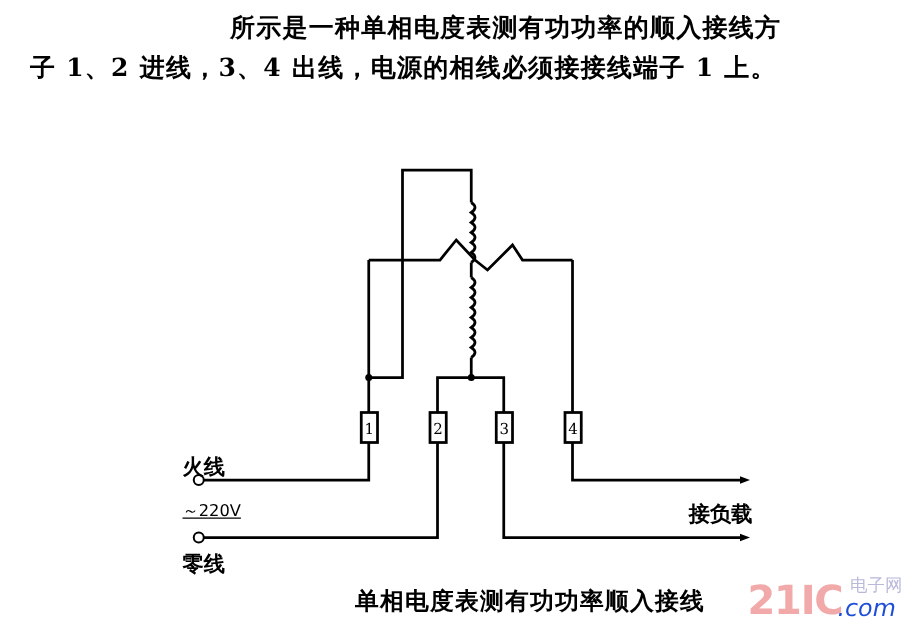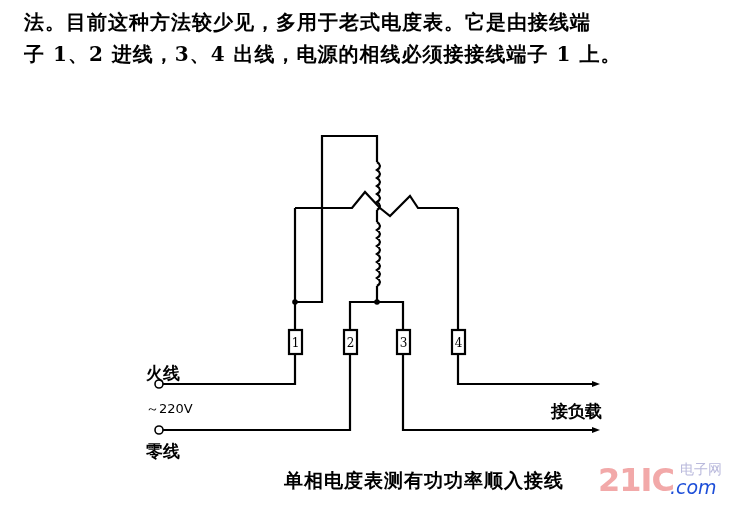--- a/index.html
+++ b/index.html
@@ -19,21 +19,21 @@
     .wm-cn { position: absolute; left: 82px; top: 0; font-family: Liberation Serif, serif;
              font-size: 14px; color: #b9b9dc; line-height: 16px; }
     .wm-dom { position: absolute; left: 72px; top: 15px; font-family: "DejaVu Sans", sans-serif;
               font-size: 19px; font-style: italic; color: #1d4ed8; line-height: 20px; }
     .term-num { font-family: "DejaVu Serif", serif; font-size: 12px; }
   </style>
 </head>
 <body>
 
 <div class="para">
-  <span class="line">法。目前这种方法较少见，多用于老式电度表。它是由接线端</span>
+  <span class="line l1">所示是一种单相电度表测有功功率的顺入接线方</span>
   <span class="line">子 1、2 进线，3、4 出线，电源的相线必须接接线端子 1 上。</span>
 </div>
 
 <svg class="diagram" width="735" height="508" viewBox="0 0 735 508">
   <g stroke="#000" stroke-width="2.2" fill="none" stroke-linejoin="miter">
 
     <path d="M322 300 L322 136 L377 136 L377 162"></path>
 
     <path d="M377 162 q6 4 0 8 q6 4 0 8 q6 4 0 8 q6 4 0 8 q6 4 0 8 q6 4 0 8"></path>
 
@@ -72,21 +72,21 @@
   <path d="M592 381 L600 384 L592 387 Z" fill="#000"></path>
   <path d="M592 427 L600 430 L592 433 Z" fill="#000"></path>
 
   <text class="term-num" x="295.5" y="347" text-anchor="middle">1</text>
   <text class="term-num" x="350.5" y="347" text-anchor="middle">2</text>
   <text class="term-num" x="403.5" y="347" text-anchor="middle">3</text>
   <text class="term-num" x="458.5" y="347" text-anchor="middle">4</text>
 </svg>
 
 <div class="lbl" style="left:146px; top:362px;">火线</div>
-<div class="lbl" style="left:146px; top:400px; font-family:'DejaVu Sans',sans-serif; font-weight:normal; font-size:13px;">～220V</div>
+<div class="lbl" style="left:146px; top:400px; font-family:'DejaVu Sans',sans-serif; font-weight:normal; font-size:13px;text-decoration:underline;">～220V</div>
 <div class="lbl" style="left:146px; top:440px;">零线</div>
 <div class="lbl" style="left:551px; top:400px;">接负载</div>
 
 <div class="caption">单相电度表测有功功率顺入接线</div>
 
 <div class="wm">
   <span class="wm-num">21IC</span>
   <span class="wm-cn">电子网</span>
   <span class="wm-dom">.com</span>
 </div>

